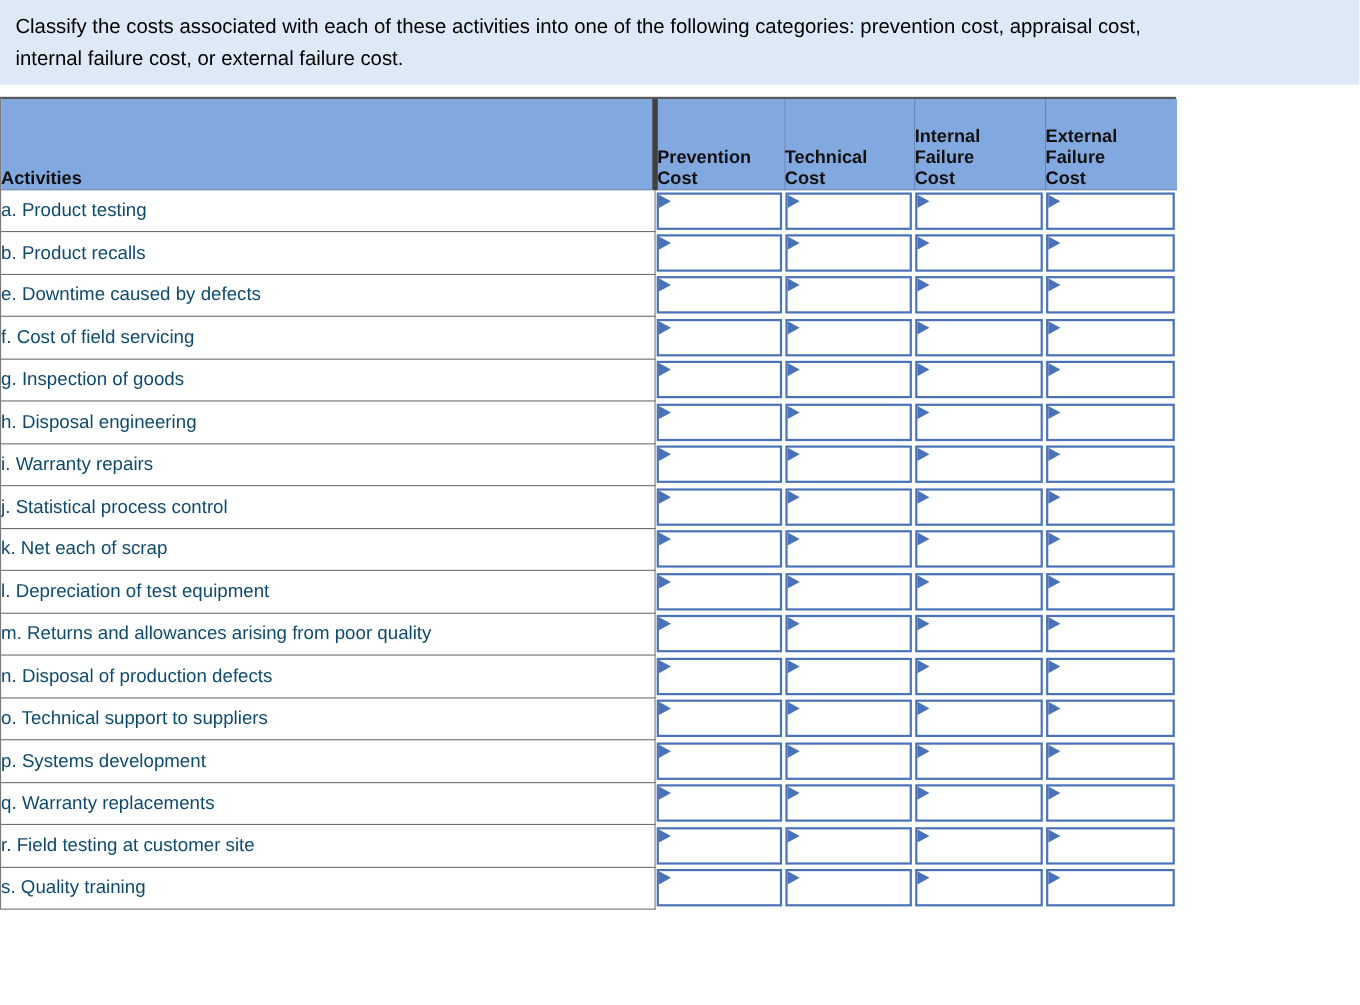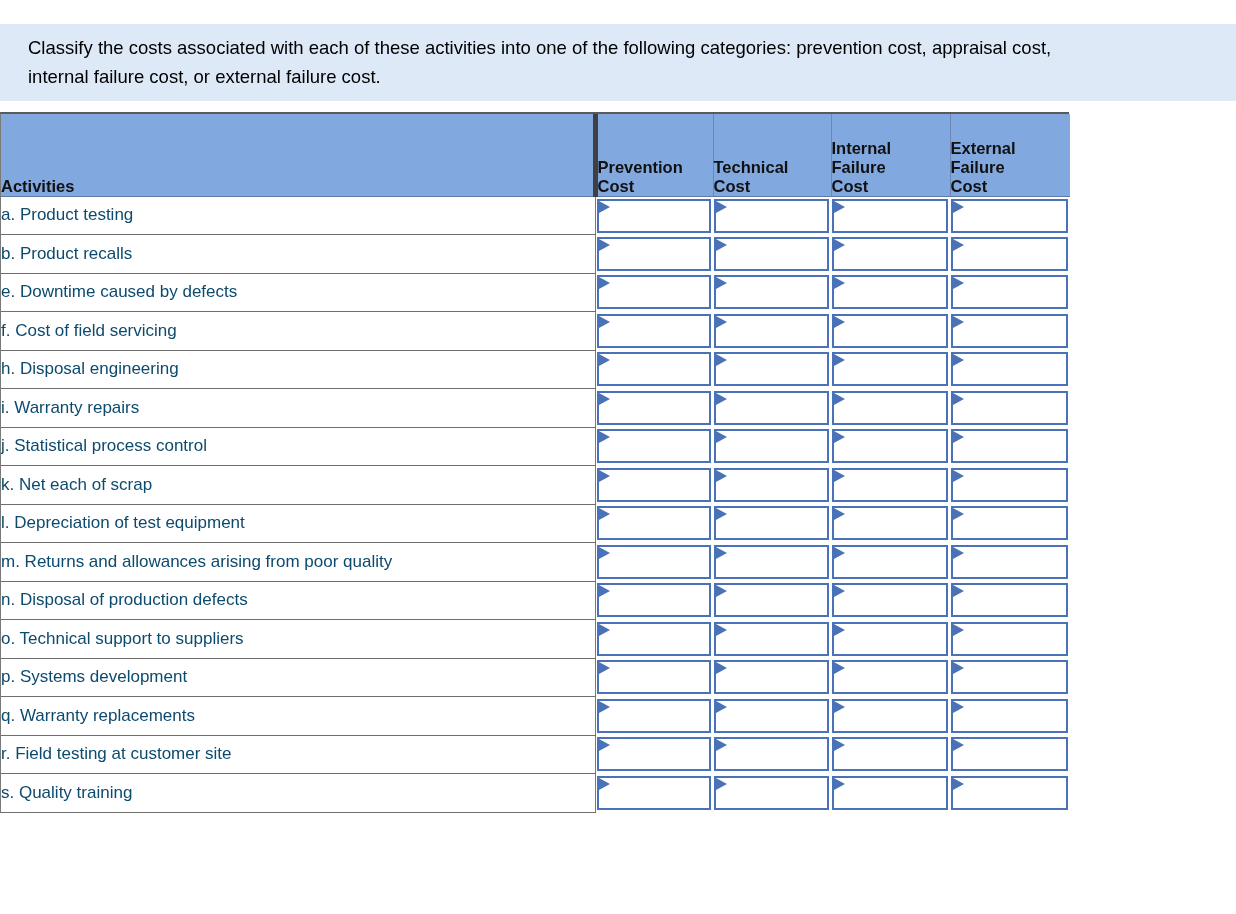--- a/index.html
+++ b/index.html
@@ -14,24 +14,23 @@
     overflow: hidden;
     font-family: "Liberation Sans", sans-serif;
     color: #1a1a1a;
   }
 
   
   .instruction-banner {
     background: #dee9f7;
     width: 1236px;
     height: 77px;
-    padding: 9px 0 0 28px;
+    padding: 9px 0 0 14px;
     overflow: hidden;
     white-space: nowrap;
-    margin-top: 24px;
   }
   .instruction-line {
     font-size: 18.5px;
     line-height: 29px;
     color: #000000;
     white-space: nowrap;
   }
 
   
   .table-wrap {
@@ -266,20 +265,47 @@
             </div>
           </td>
           <td class="select-cell">
             <div class="dropdown">
               <span class="caret"></span>
               <span class="value"></span>
             </div>
           </td>
         </tr>
         <tr>
+          <td class="activity-cell">g. Inspection of goods</td>
+          <td class="select-cell">
+            <div class="dropdown">
+              <span class="caret"></span>
+              <span class="value"></span>
+            </div>
+          </td>
+          <td class="select-cell">
+            <div class="dropdown">
+              <span class="caret"></span>
+              <span class="value"></span>
+            </div>
+          </td>
+          <td class="select-cell">
+            <div class="dropdown">
+              <span class="caret"></span>
+              <span class="value"></span>
+            </div>
+          </td>
+          <td class="select-cell">
+            <div class="dropdown">
+              <span class="caret"></span>
+              <span class="value"></span>
+            </div>
+          </td>
+        </tr>
+        <tr>
           <td class="activity-cell">h. Disposal engineering</td>
           <td class="select-cell">
             <div class="dropdown">
               <span class="caret"></span>
               <span class="value"></span>
             </div>
           </td>
           <td class="select-cell">
             <div class="dropdown">
               <span class="caret"></span>

